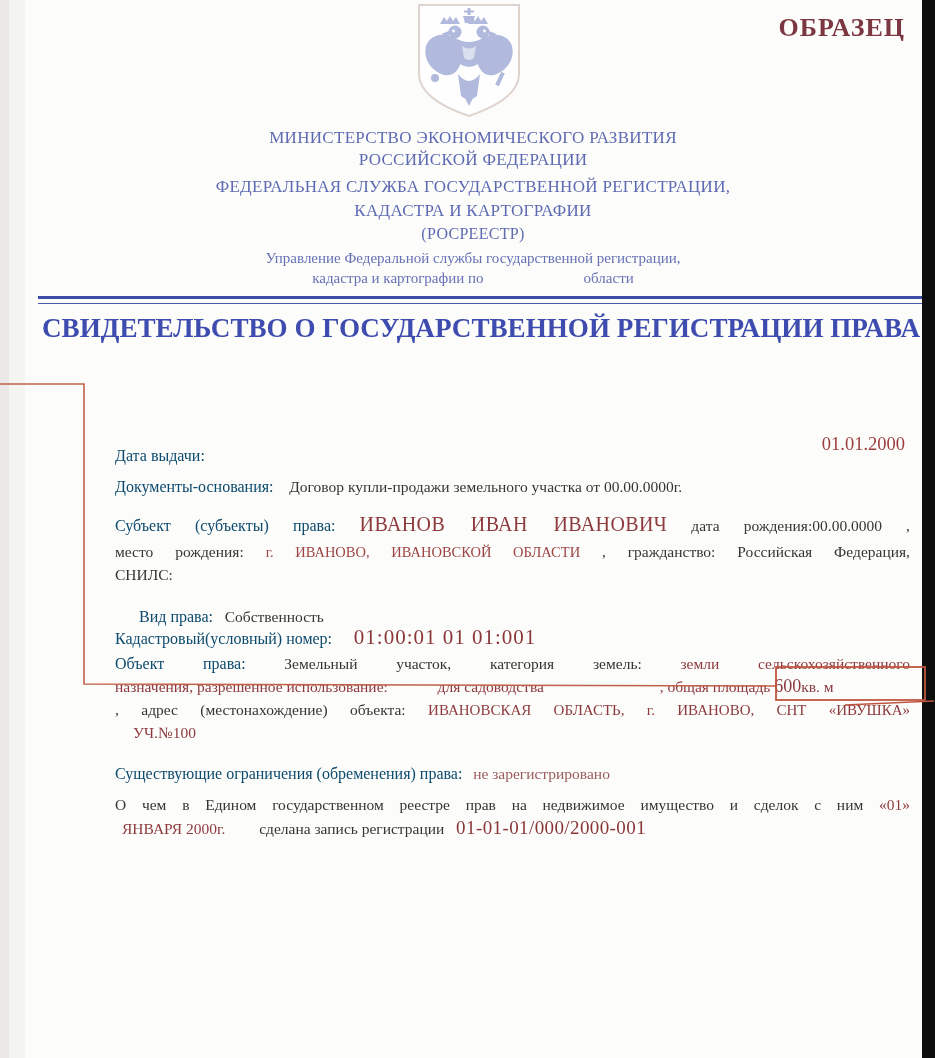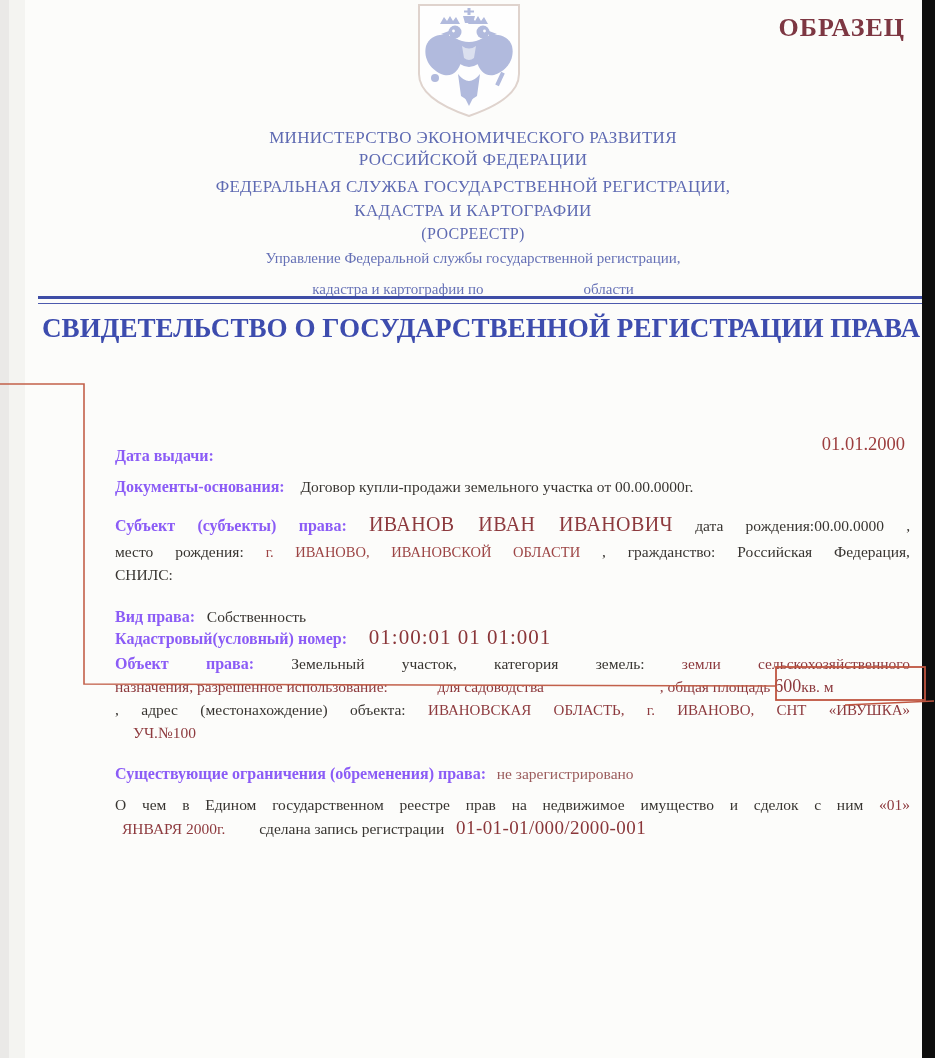--- a/index.html
+++ b/index.html
@@ -24,21 +24,21 @@
     left:38px; width:884px; height:4px;
     border-top:3px solid #3e4da6; border-bottom:1px solid #4c5aae;
   }
   .sample {
     right:30px; top:13px; font-size:26px; font-weight:bold;
     color:#7d3742; letter-spacing:1px; filter:blur(.3px);
   }
   
   .line { left:115px; width:795px; font-size:15.5px; line-height:21px; white-space:nowrap; }
   .just { white-space:normal; text-align:justify; text-align-last:justify; }
-  .lbl { font-weight:bold; color:#8b5cf6; }
+  .lbl { font-weight:normal; color:#0c4a6e; }
   .red  { color:#8d3a3e; }
   .red-sm { color:#9c4444; font-size:14.5px; }
   .big-name { font-size:20px; color:#8d3a3e; letter-spacing:.4px; }
   .big-cad  { font-size:21px; color:#8a3639; letter-spacing:1px; }
   .big-reg  { font-size:19px; color:#8a3639; letter-spacing:.4px; }
   .big-date { font-size:18.5px; color:#9c3d3d; }
   .area-num { font-size:18px;margin-top:8px; }
   .sp { display:inline-block; }
   .doc-soft { filter:blur(.25px); }
   .annotation-svg { left:0; top:0; pointer-events:none; }
@@ -89,21 +89,21 @@
   </svg>
 
   <div class="abs sample">ОБРАЗЕЦ</div>
 
   <div class="abs hdr caps17" style="top:128px;">МИНИСТЕРСТВО ЭКОНОМИЧЕСКОГО РАЗВИТИЯ</div>
   <div class="abs hdr caps17" style="top:177px;">ФЕДЕРАЛЬНАЯ СЛУЖБА ГОСУДАРСТВЕННОЙ РЕГИСТРАЦИИ,</div>
   <div class="abs hdr caps17" style="top:150px;">РОССИЙСКОЙ ФЕДЕРАЦИИ</div>
   <div class="abs hdr caps17" style="top:201px;">КАДАСТРА И КАРТОГРАФИИ</div>
   <div class="abs hdr caps16" style="top:225px;">(РОСРЕЕСТР)</div>
   <div class="abs hdr small15" style="top:250px;">Управление Федеральной службы государственной регистрации,</div>
-  <div class="abs hdr small15" style="top:281px;font-family:Liberation Serif, serif;"><span>кадастра и картографии по</span><span class="gapspacer"></span><span>области</span></div>
+  <div class="abs hdr small15" style="top:270px;font-family:Liberation Serif, serif;"><span>кадастра и картографии по</span><span class="gapspacer"></span><span>области</span></div>
 
   <div class="abs rule" style="top:296px;"></div>
 
   <svg class="abs title-svg" width="884" height="42">
     <text x="2" y="31" font-family="Liberation Serif, serif" font-weight="bold" font-size="28" fill="#3d4cae" textLength="878" lengthAdjust="spacingAndGlyphs">СВИДЕТЕЛЬСТВО О ГОСУДАРСТВЕННОЙ РЕГИСТРАЦИИ ПРАВА</text>
   </svg>
 
   <div class="abs line doc-soft" style="top:445px; width:auto;">
     <span class="lbl" style="font-size:16px;">Дата выдачи:</span>
   </div>
@@ -122,21 +122,21 @@
   </div>
   <div class="abs line just doc-soft" style="top:541px;">
     <span>место  рождения:</span>
     <span class="red-sm">г. ИВАНОВО, ИВАНОВСКОЙ ОБЛАСТИ</span>
     <span>,  гражданство:  Российская  Федерация,</span>
   </div>
   <div class="abs line doc-soft" style="top:564px;">
     <span>СНИЛС:</span>
   </div>
 
-  <div class="abs line doc-soft" style="top:606px;">
+  <div class="abs line doc-soft" style="top:606px;margin-left:24px;">
     <span class="lbl" style="font-size:16px;">Вид права:</span>
     <span class="sp" style="width:4px;"></span>
     <span>Собственность</span>
   </div>
 
   <div class="abs line doc-soft" style="top:627px;">
     <span class="lbl" style="font-size:16px;">Кадастровый(условный) номер:</span>
     <span class="sp" style="width:14px;"></span>
     <span class="big-cad">01:00:01 01 01:001</span>
   </div>

